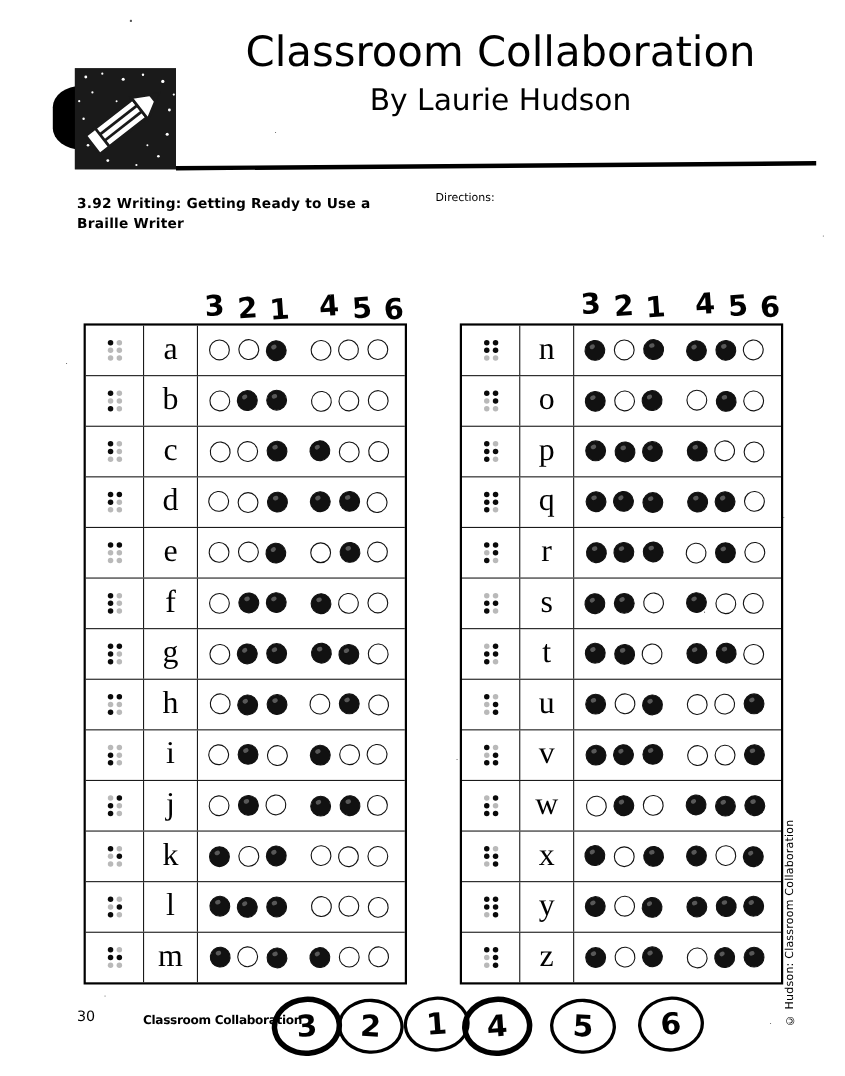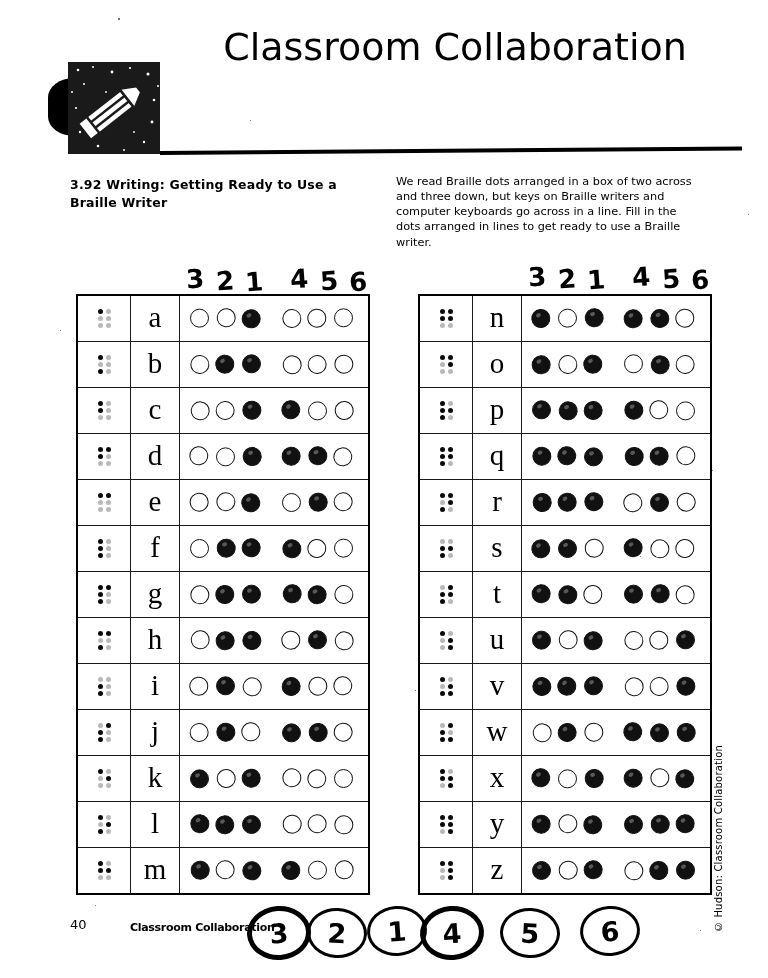--- a/index.html
+++ b/index.html
@@ -268,29 +268,30 @@
         <line x1="18" y1="50" x2="62" y2="50" stroke="#1a1a1a" stroke-width="2.5"></line>
         <polygon points="62,34 84,46.5 62,59" fill="#ffffff" stroke="#1a1a1a" stroke-width="2.5"></polygon>
         <polygon points="76,41 84,46.5 76,52" fill="#1a1a1a"></polygon>
         <rect x="8" y="36" width="11" height="21" fill="#ffffff" stroke="#1a1a1a" stroke-width="2.5"></rect>
       </g>
     </svg>
   </div>
 
   <div class="title-block">
     <div class="doc-title">Classroom Collaboration</div>
+    <div class="doc-byline">By Laurie Hudson</div>
   </div>
 
   <div class="header-rule"></div>
 </div>
 
 <div class="lesson-heading">3.92 Writing: Getting Ready to Use a Braille Writer</div>
 
 <div class="directions">
-  <div class="directions-body">We read Braille dots arranged in a box of two across and three down, but keys on Braille writers and computer keyboards go across in a line. Fill in the dots arranged in lines to get ready to use a Braille writer.</div>
+  <div class="directions-label">Directions:</div>
 </div>
 
 <div class="colnums" id="colnums-left" style="left: 186px; top: 264px; width: 250px;">
     <span style="left: 0px; top: 0px;">3</span>
     <span style="left: 30px; top: 1.5px;">2</span>
     <span style="left: 59px; top: 3px;">1</span>
     <span style="left: 104px; top: 0px;">4</span>
     <span style="left: 134px; top: 1.5px;">5</span>
     <span style="left: 163px; top: 3px;">6</span>
   </div>
@@ -873,21 +874,21 @@
         <div class="acircle" style="transform: translate(0.7px, -0.35px) rotate(6deg);"></div>
         <div class="acircle filled" style="transform: translate(-0.35px, -0.7px) rotate(-3deg);"></div>
         <div class="gap-mid"></div>
         <div class="acircle" style="transform: translate(0.35px, 0.35px) rotate(3deg);"></div>
         <div class="acircle filled" style="transform: translate(-0.7px, 0px) rotate(-6deg);"></div>
         <div class="acircle filled" style="transform: translate(0px, -0.35px) rotate(0deg);"></div>
       </div>
     </div>
   </div>
 
-<div class="page-num">40</div>
+<div class="page-num">30</div>
 <div class="footer-series">Classroom Collaboration</div>
 <div class="copyright-vert">© Hudson: Classroom Collaboration</div>
 
 <div id="circled-left">
     <div class="circled" style="left: 247px; top: 906px; transform: rotate(-4deg);">3</div>
     <div class="circled thin" style="left: 307px; top: 908px; transform: rotate(3deg);">2</div>
     <div class="circled thin" style="left: 367px; top: 906px; transform: rotate(-4deg);">1</div>
   </div>
 <div id="circled-right">
     <div class="circled" style="left: 420px; top: 906px; transform: rotate(-4deg);">4</div>

